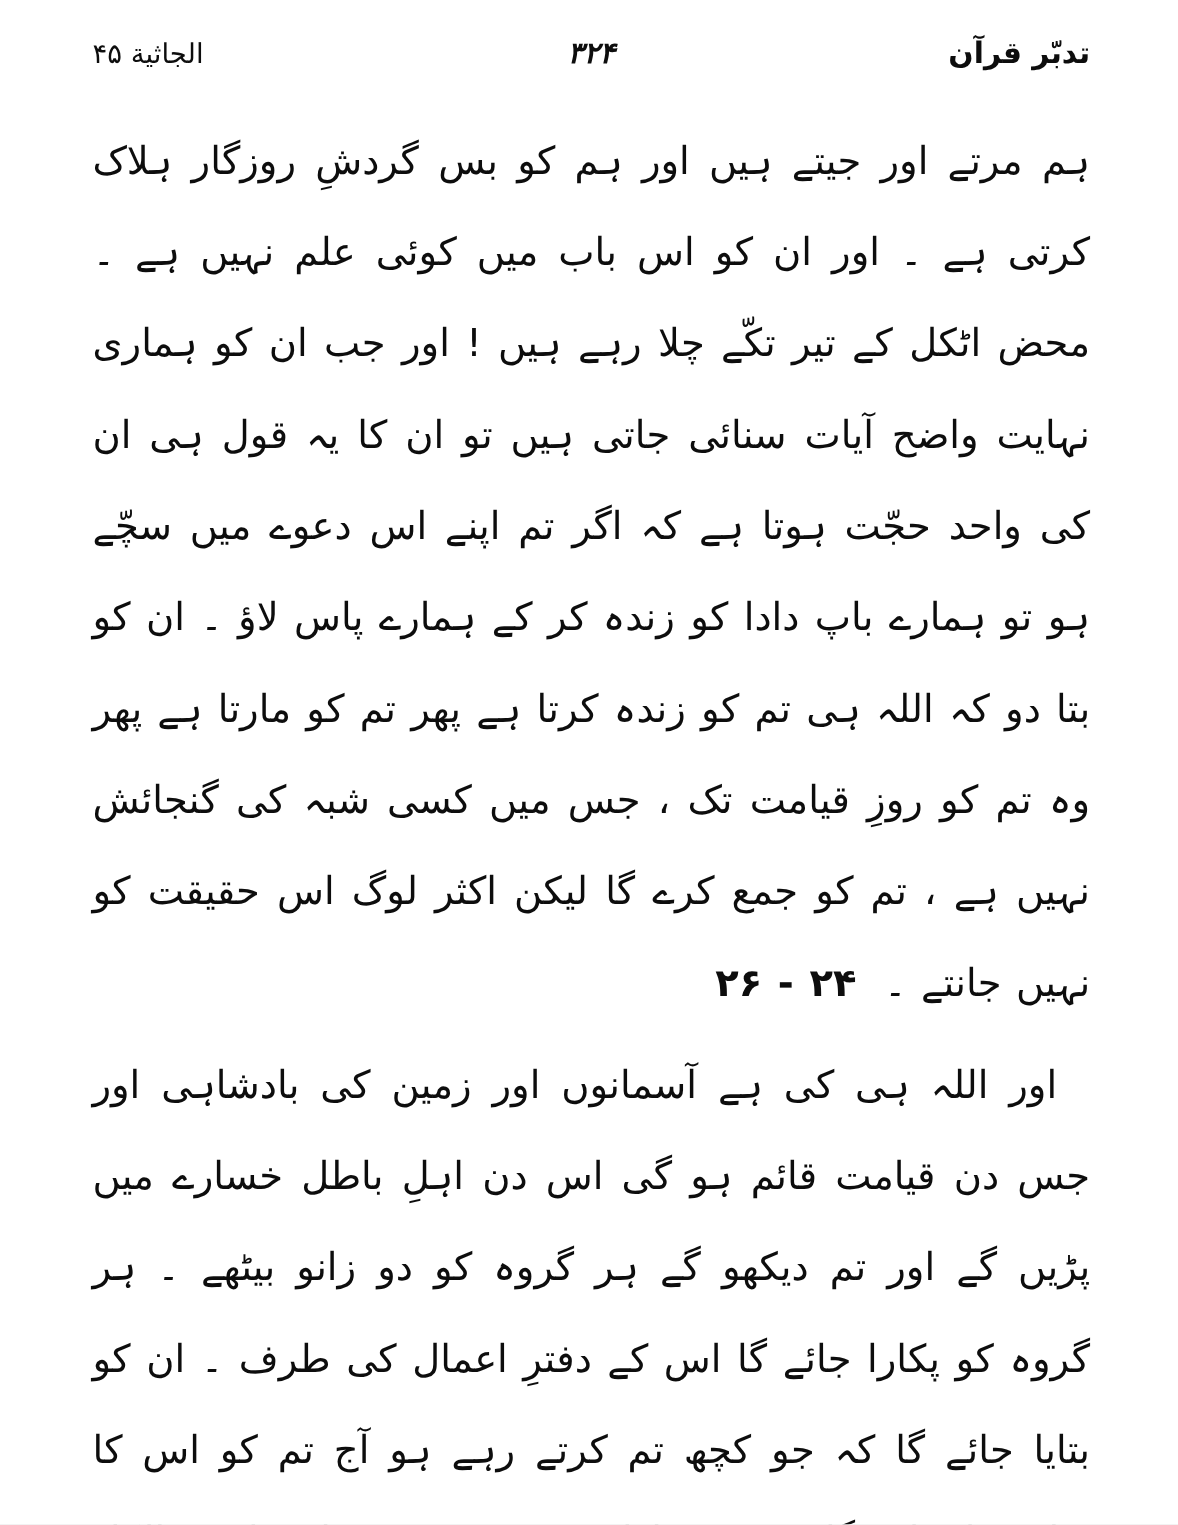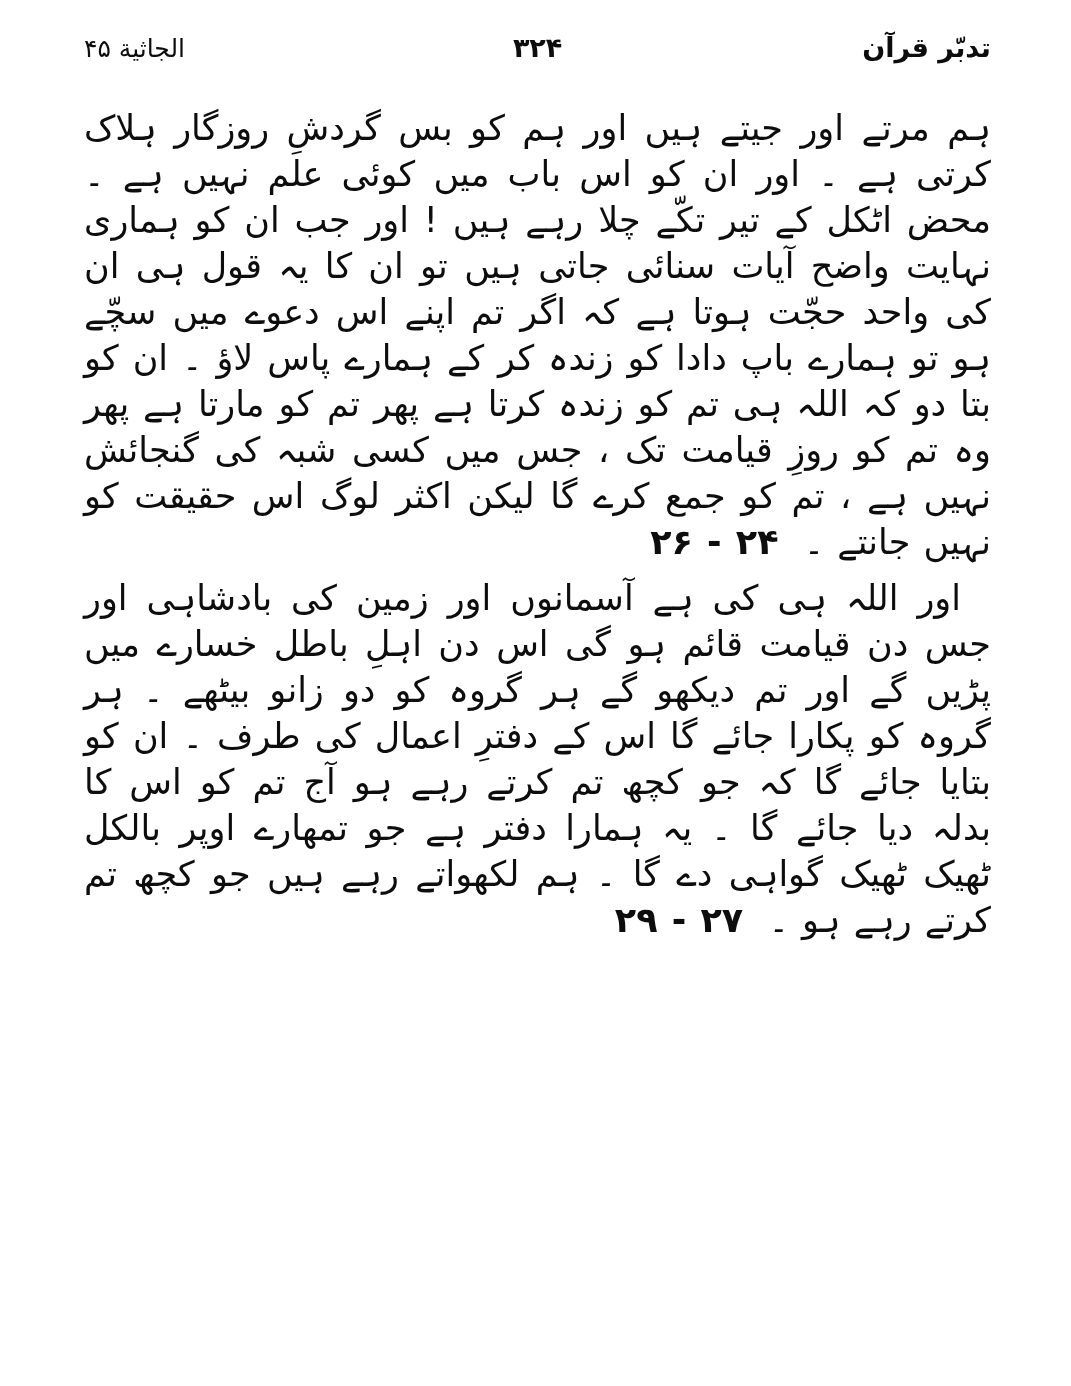--- a/index.html
+++ b/index.html
@@ -30,34 +30,35 @@
   }
   .hdr-right {
     font-size: 27px;
     font-weight: 700;
     letter-spacing: 1px;
   }
   .hdr-center {
     font-size: 27px;
     font-weight: 700;
     transform: translateX(14px);
+    font-style: italic;
   }
   .hdr-left {
     font-size: 25px;
     font-weight: 400;
     margin-top: 16px;
   }
   .body {
     margin-top: 42px;
     direction: rtl;
   }
   .para {
     margin: 0 0 10px 0;
     font-size: 35px;
-    line-height: 46px;
+    line-height: 83px;
     text-align: justify;
     text-align-last: right;
     font-weight: 500;
     word-spacing: 2px;
   }
   .para.indented {
     text-indent: 30px;
   }
   .cite {
     margin-right: 12px;

